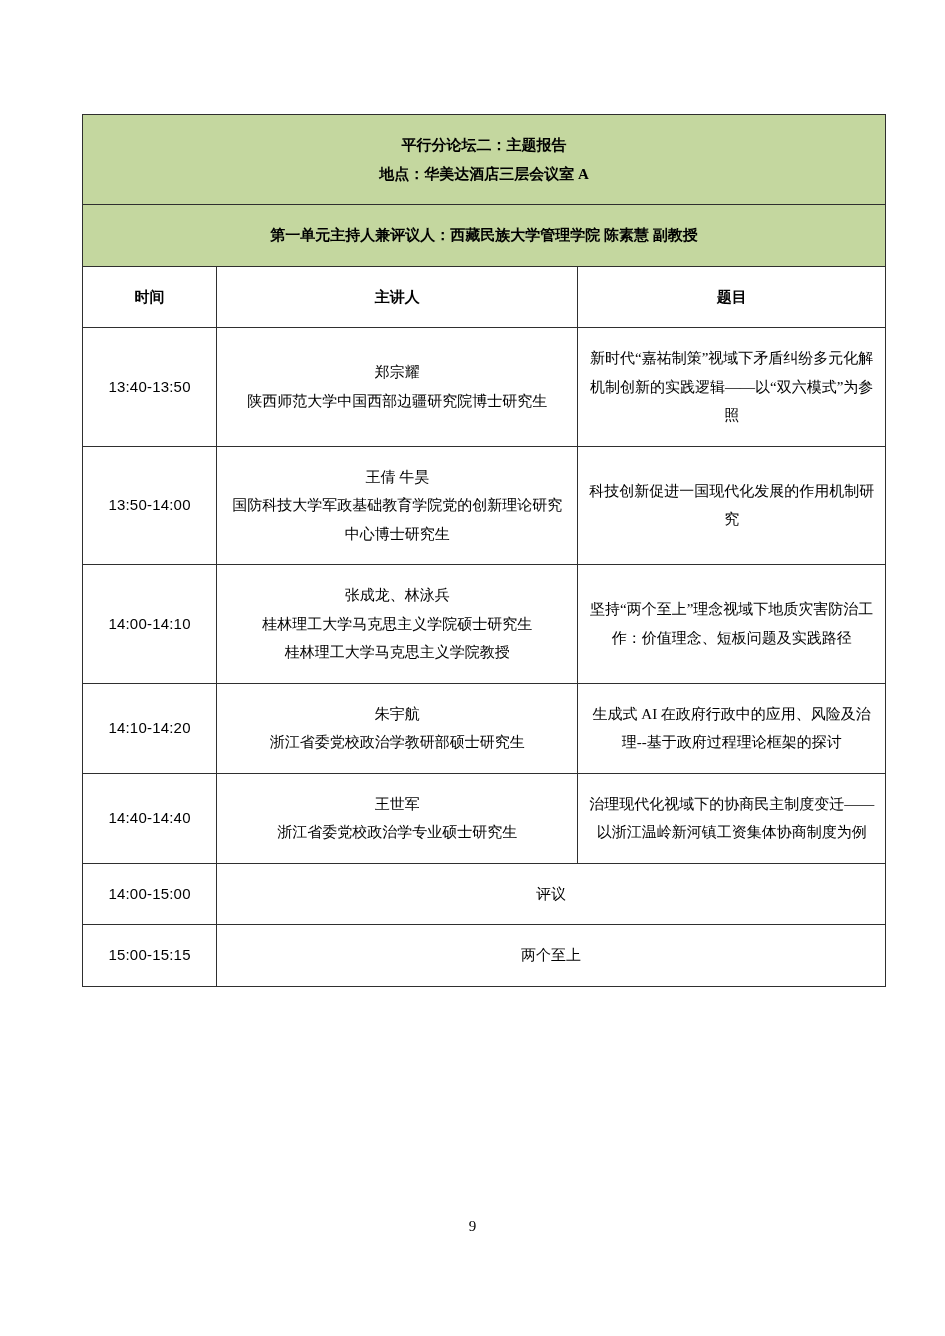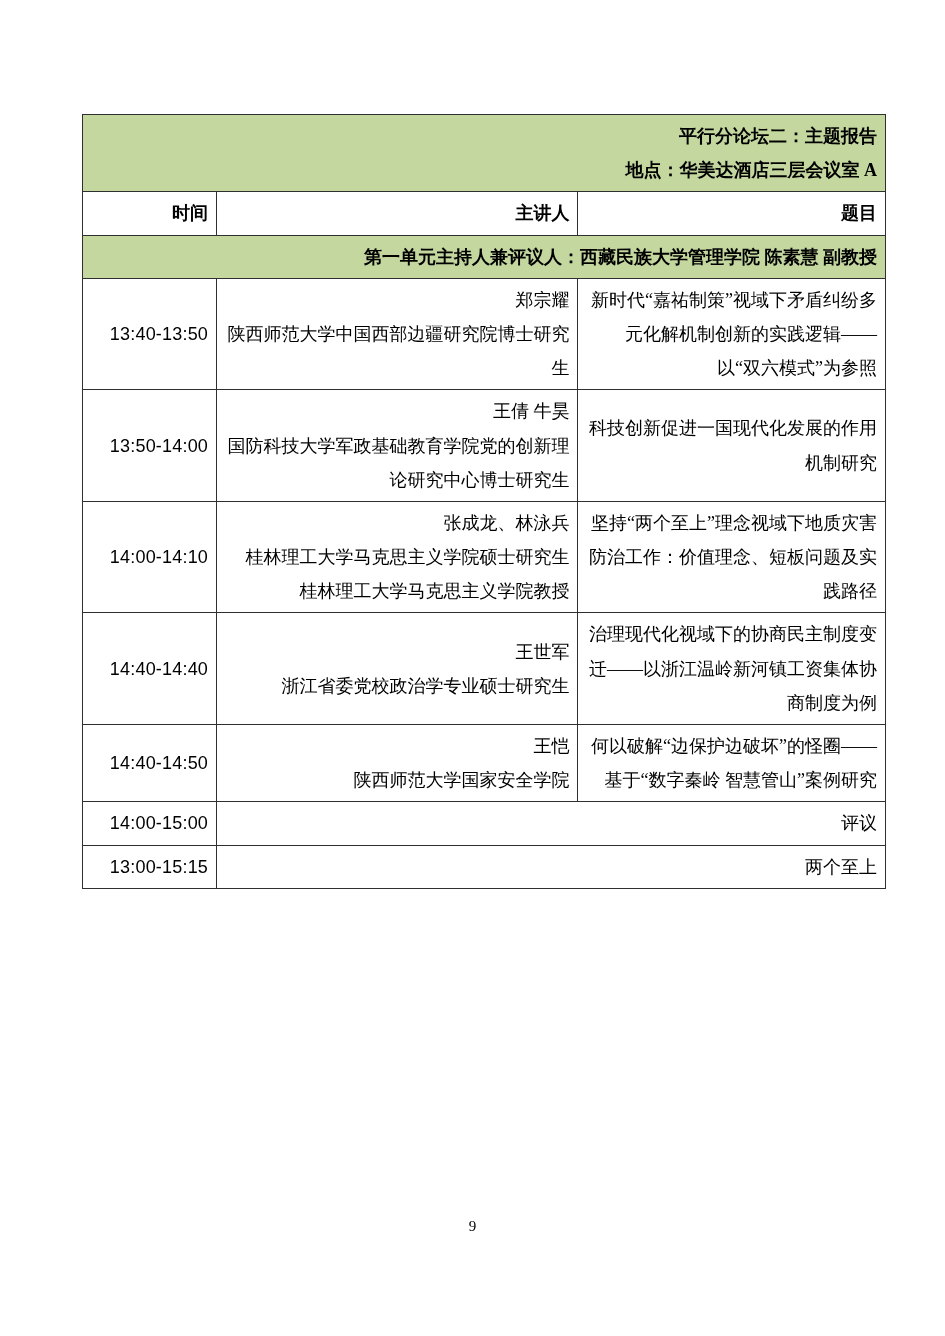--- a/index.html
+++ b/index.html
@@ -14,23 +14,23 @@
     color:var(--text);
     font-family:"Liberation Serif", serif;
   }
   .sheet{position:relative;width:945px;height:1336px;overflow:hidden;}
   table.schedule{
     position:absolute;left:82px;top:114px;width:804px;
     border-collapse:collapse;table-layout:fixed;
   }
   table.schedule td, table.schedule th{
     border:1.5px solid var(--border);
-    text-align:right;vertical-align:middle;
-    padding:4px 8px;
-    font-size:18px;
+    text-align:center;vertical-align:middle;
+    padding:16px 8px;
+    font-size:15px;
     line-height:1.9;
     word-break:break-all;
   }
   .green{background:var(--green);}
   .title-cell{
     padding:2px 0;
     font-size:21px;font-weight:bold;
     line-height:2.3;
   }
   .band-cell{
@@ -69,26 +69,26 @@
       <col style="width:38.3%">
     </colgroup>
     <tbody>
       <tr>
         <td colspan="3" class="green title-cell">
           <div>平行分论坛二：主题报告</div>
           <div>地点：华美达酒店三层会议室 A</div>
         </td>
       </tr>
       <tr>
+        <td colspan="3" class="green band-cell">第一单元主持人兼评议人：西藏民族大学管理学院 陈素慧 副教授</td>
+      </tr>
+      <tr>
         <th class="col-header">时间</th>
         <th class="col-header">主讲人</th>
         <th class="col-header">题目</th>
-      </tr>
-      <tr>
-        <td colspan="3" class="green band-cell">第一单元主持人兼评议人：西藏民族大学管理学院 陈素慧 副教授</td>
       </tr>
 
         <tr>
           <td class="time-cell">13:40-13:50</td>
           <td class="speaker-cell">郑宗耀
 陕西师范大学中国西部边疆研究院博士研究生</td>
           <td class="topic-cell">新时代“嘉祐制策”视域下矛盾纠纷多元化解机制创新的实践逻辑——以“双六模式”为参照</td>
         </tr>
         <tr>
           <td class="time-cell">13:50-14:00</td>
@@ -97,36 +97,36 @@
           <td class="topic-cell">科技创新促进一国现代化发展的作用机制研究</td>
         </tr>
         <tr>
           <td class="time-cell">14:00-14:10</td>
           <td class="speaker-cell">张成龙、林泳兵
 桂林理工大学马克思主义学院硕士研究生
 桂林理工大学马克思主义学院教授</td>
           <td class="topic-cell">坚持“两个至上”理念视域下地质灾害防治工作：价值理念、短板问题及实践路径</td>
         </tr>
         <tr>
+          <td class="time-cell">14:10-14:20</td>
+          <td class="speaker-cell">朱宇航
+浙江省委党校政治学教研部硕士研究生</td>
+          <td class="topic-cell">生成式 AI 在政府行政中的应用、风险及治理--基于政府过程理论框架的探讨</td>
+        </tr>
+        <tr>
           <td class="time-cell">14:40-14:40</td>
           <td class="speaker-cell">王世军
 浙江省委党校政治学专业硕士研究生</td>
           <td class="topic-cell">治理现代化视域下的协商民主制度变迁——以浙江温岭新河镇工资集体协商制度为例</td>
         </tr>
         <tr>
-          <td class="time-cell">14:40-14:50</td>
-          <td class="speaker-cell">王恺
-陕西师范大学国家安全学院</td>
-          <td class="topic-cell">何以破解“边保护边破坏”的怪圈——基于“数字秦岭 智慧管山”案例研究</td>
-        </tr>
-        <tr>
           <td class="time-cell">14:00-15:00</td>
           <td class="span-label-cell" colspan="2">评议</td>
         </tr>
         <tr>
-          <td class="time-cell">13:00-15:15</td>
+          <td class="time-cell">15:00-15:15</td>
           <td class="span-label-cell" colspan="2">两个至上</td>
         </tr>
       </tbody>
   </table>
 
   <div class="page-number">9</div>
 </div>
 
 </body></html>

